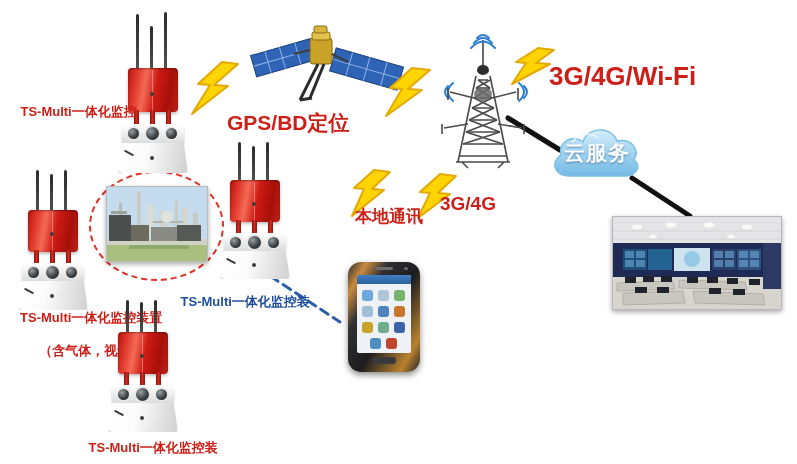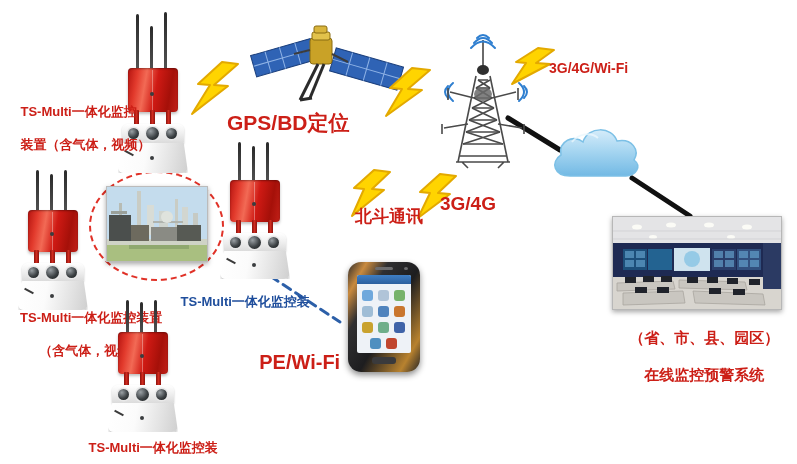--- a/index.html
+++ b/index.html
@@ -110,21 +110,20 @@
     <div class="ring" style="left:14px;top:112px;width:62px;height:20px;"></div>
     <div class="port" style="left:20px;top:116px;width:11px;height:11px;"></div>
     <div class="port" style="left:38px;top:115px;width:13px;height:13px;"></div>
     <div class="port" style="left:58px;top:116px;width:11px;height:11px;"></div>
     <div class="cone" style="left:10px;top:131px;width:70px;height:30px;clip-path:polygon(6% 0%,94% 0%,100% 100%,0% 100%);border-radius:0 0 6px 6px;"></div>
     <div class="dot" style="left:42px;top:144px;"></div>
     <div class="whip" style="left:16px;top:140px;width:10px;height:2px;transform:rotate(28deg);"></div>
   </div>
   <div class="lbl red" style="left:6px;top:88px;font-size:13px;">
     <span>TS-Multi一体化监控</span><br>
-    <span>装置（含气体，视频）</span>
   </div>
 
   <div class="dev" style="left:8px;top:170px;width:92px;height:140px;">
     <div class="ant" style="left:28px;top:0px;height:46px;"></div>
     <div class="ant" style="left:42px;top:4px;height:42px;"></div>
     <div class="ant" style="left:56px;top:0px;height:46px;"></div>
     <div class="box" style="left:20px;top:40px;width:50px;height:42px;"></div>
     <div class="boxline" style="left:44px;top:42px;width:1px;height:38px;"></div>
     <div class="dot" style="left:42px;top:62px;"></div>
     <div class="legs" style="left:0;top:0;width:92px;height:140px;">
@@ -270,20 +269,21 @@
         <linearGradient id="cg" x1="0" y1="0" x2="0" y2="1">
           <stop offset="0%" stop-color="#d5ecfa"></stop>
           <stop offset="45%" stop-color="#a7d6f1"></stop>
           <stop offset="100%" stop-color="#72b9e4"></stop>
         </linearGradient>
       </defs>
       <path d="M24 58 C8 58 4 44 15 37 C12 23 28 16 37 24 C42 8 66 8 71 23 C86 20 94 32 88 42 C96 48 90 58 80 58 Z" fill="url(#cg)" stroke="#7cc0e6" stroke-width="1.5"></path>
       <path d="M26 24 C33 15 46 14 52 20" fill="none" stroke="#eaf6fd" stroke-width="2" opacity="0.8"></path>
     </svg>
   </div>
+  <div class="cloudtxt" style="left:564px;top:139px;">云服务</div>
 
   <div class="photo shadow" style="left:612px;top:216px;width:168px;height:92px;border:1px solid #b7b7b7;">
     <svg width="168" height="92" viewBox="0 0 168 92">
       <rect x="0" y="0" width="168" height="92" fill="#e9e9ea"></rect>
 
       <rect x="0" y="0" width="168" height="26" fill="#e4e4e6"></rect>
       <g fill="#fbfbf6">
         <ellipse cx="24" cy="10" rx="5" ry="2.5"></ellipse>
           <ellipse cx="58" cy="8" rx="5" ry="2.5"></ellipse>
         <ellipse cx="96" cy="8" rx="5" ry="2.5"></ellipse>
@@ -339,24 +339,20 @@
         <rect x="94" y="60" width="11" height="6"></rect>
           <rect x="114" y="61" width="11" height="6"></rect>
         <rect x="136" y="62" width="11" height="6"></rect>
         <rect x="22" y="70" width="12" height="6"></rect>
           <rect x="44" y="70" width="12" height="6"></rect>
         <rect x="96" y="71" width="12" height="6"></rect>
           <rect x="120" y="72" width="12" height="6"></rect>
       </g>
       <rect x="150" y="26" width="18" height="46" fill="#2b3a63"></rect>
     </svg>
-  </div>
-  <div class="lbl red" style="left:596px;top:310px;width:200px;text-align:center;font-size:15px;">
-    <span>（省、市、县、园区）</span><br>
-    <span>在线监控预警系统</span>
   </div>
 
   <div class="pda" style="left:348px;top:262px;width:72px;height:110px;">
     <div class="spk" style="left:27px;top:5px;width:18px;height:3px;"></div>
     <div class="spk" style="left:56px;top:5px;width:4px;height:3px;border-radius:50%;"></div>
     <div class="scr" style="left:9px;top:13px;width:54px;height:78px;">
       <div class="scrbar"></div>
       <div class="ico" style="left:5px;top:15px;background:#6fa8dc;"></div>
       <div class="ico" style="left:21px;top:15px;background:#b0c4d8;"></div>
       <div class="ico" style="left:37px;top:15px;background:#77b36b;"></div>
@@ -397,23 +393,23 @@
   </div>
 
   <div class="bolt" style="left:414px;top:172px;">
     <svg width="44" height="50" viewBox="0 0 44 50">
       <polygon points="26,2 6,20 16,21 4,46 36,22 24,21 42,4" fill="#ffd400" stroke="#e3a900" stroke-width="2" stroke-linejoin="round"></polygon>
     </svg>
   </div>
 
   <div class="lbl red" style="left:227px;top:110px;font-size:21px;">GPS/BD定位</div>
 
-  <div class="lbl red" style="left:549px;top:60px;font-size:14px;">3G/4G/Wi-Fi</div>
-
-  <div class="lbl red" style="left:355px;top:206px;font-size:17px;">北斗通讯</div>
+  <div class="lbl red" style="left:549px;top:60px;font-size:26px;">3G/4G/Wi-Fi</div>
+
+  <div class="lbl red" style="left:355px;top:206px;font-size:17px;">本地通讯</div>
 
   <div class="lbl red" style="left:440px;top:192px;font-size:19px;">3G/4G</div>
 
   <div class="lbl red" style="left:237px;top:325px;font-size:20px;">
-    <span>PE/Wi-Fi</span><br>
+    <br>
   </div>
 
 </div>
 
 </body></html>

